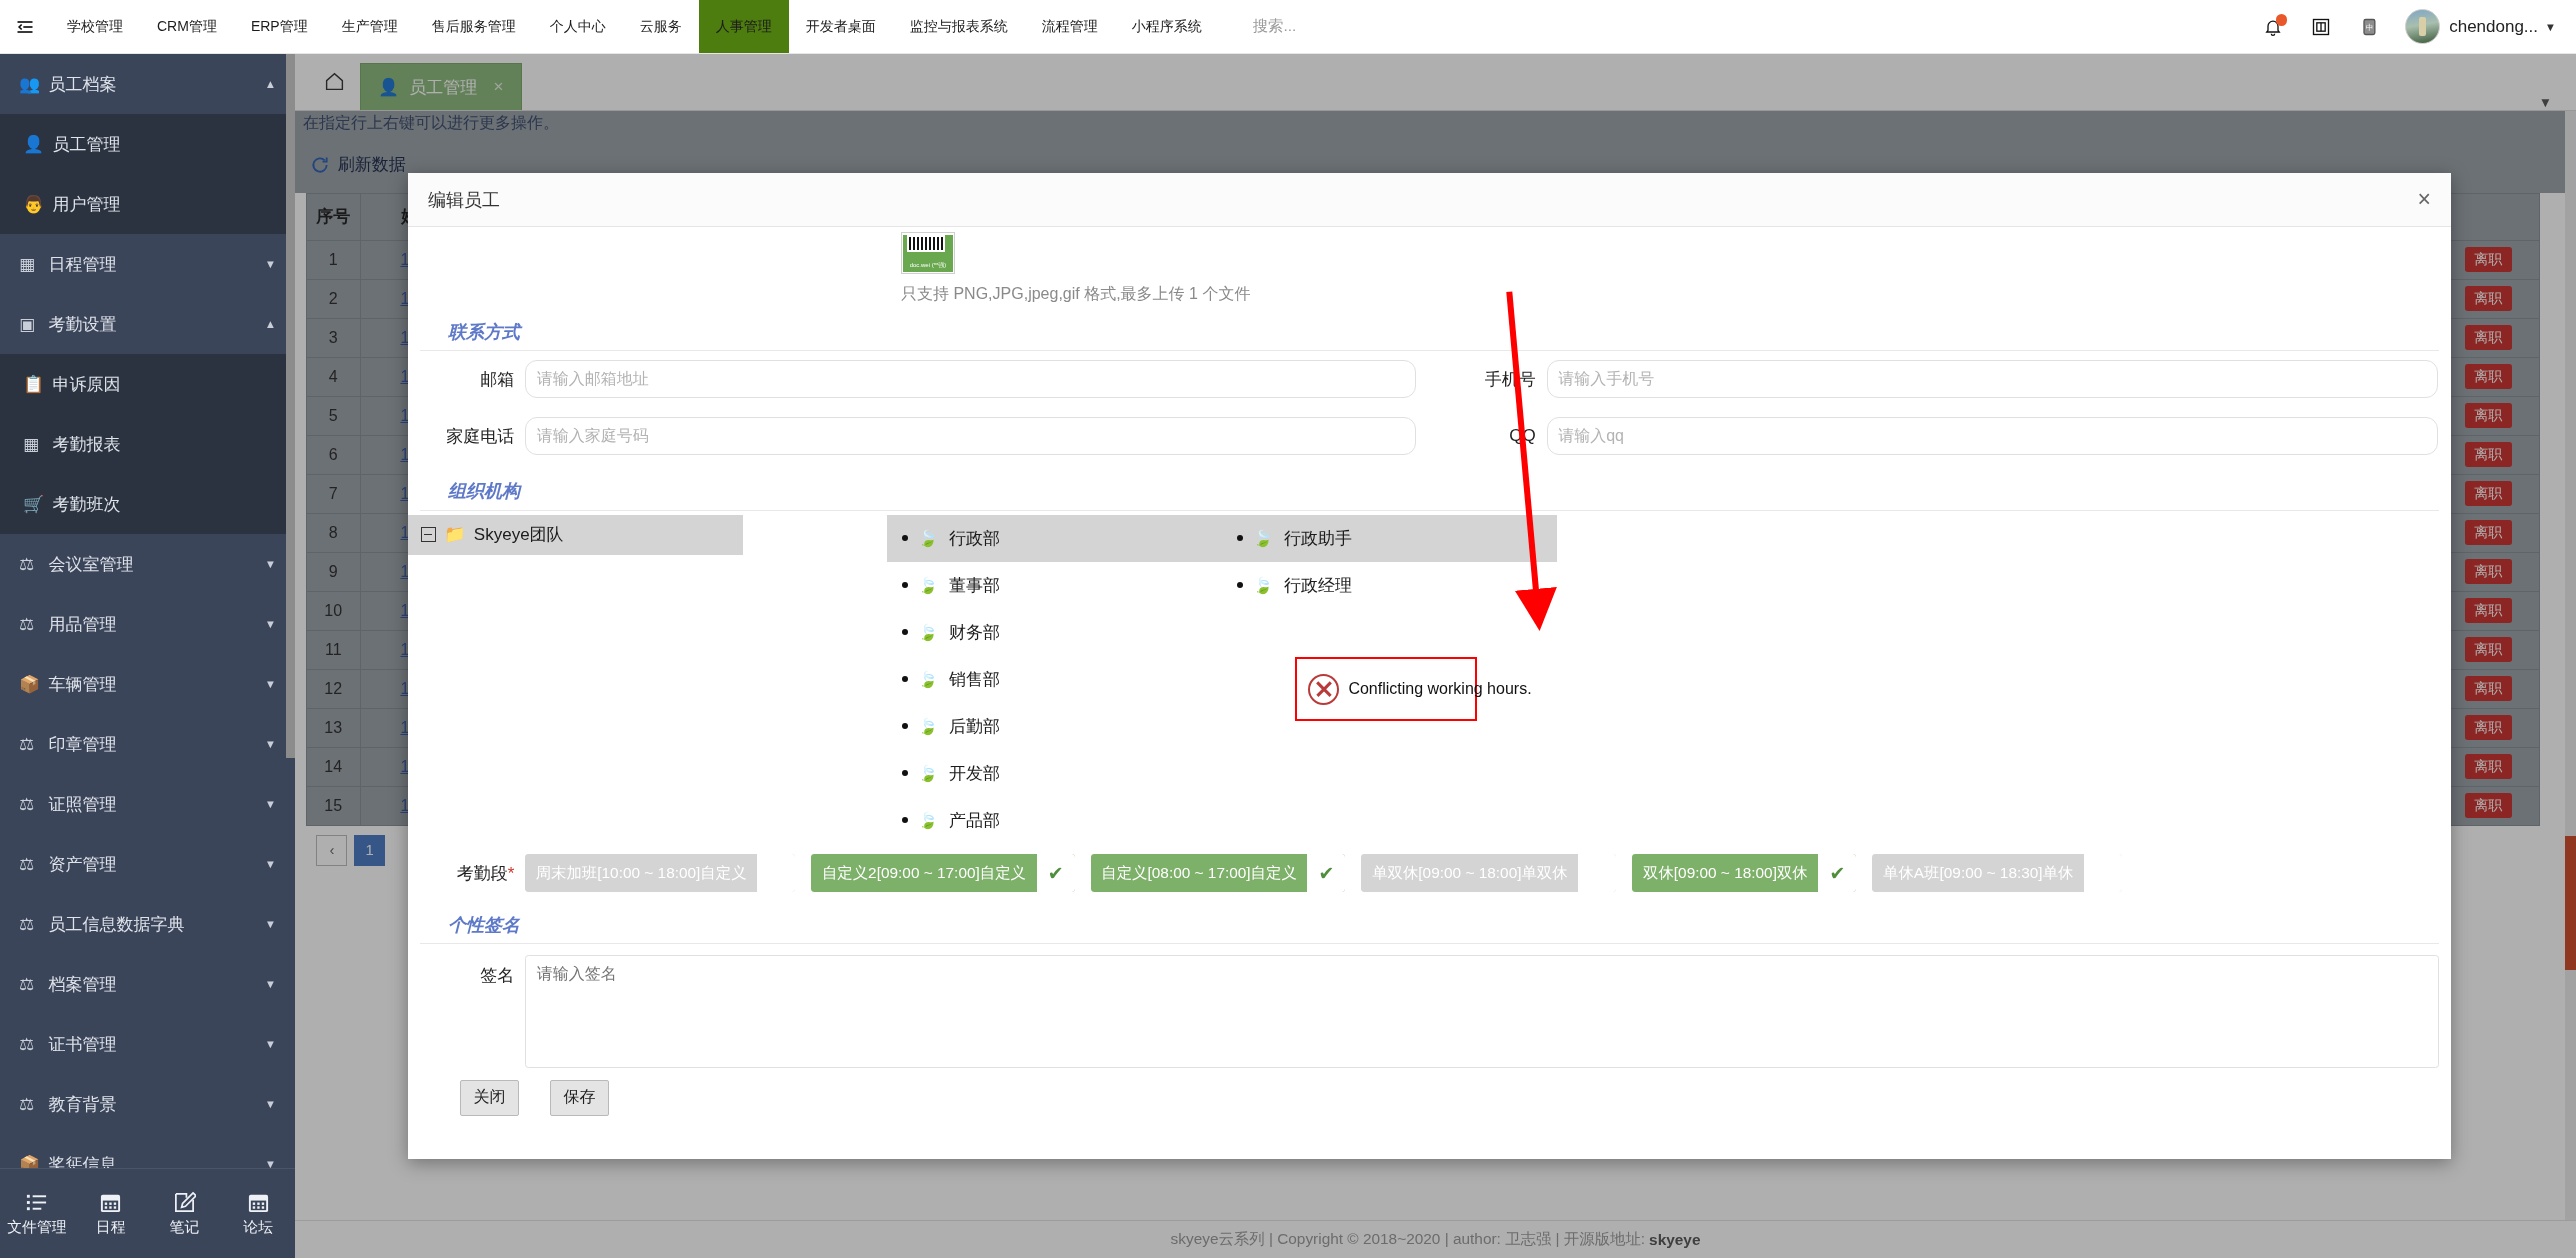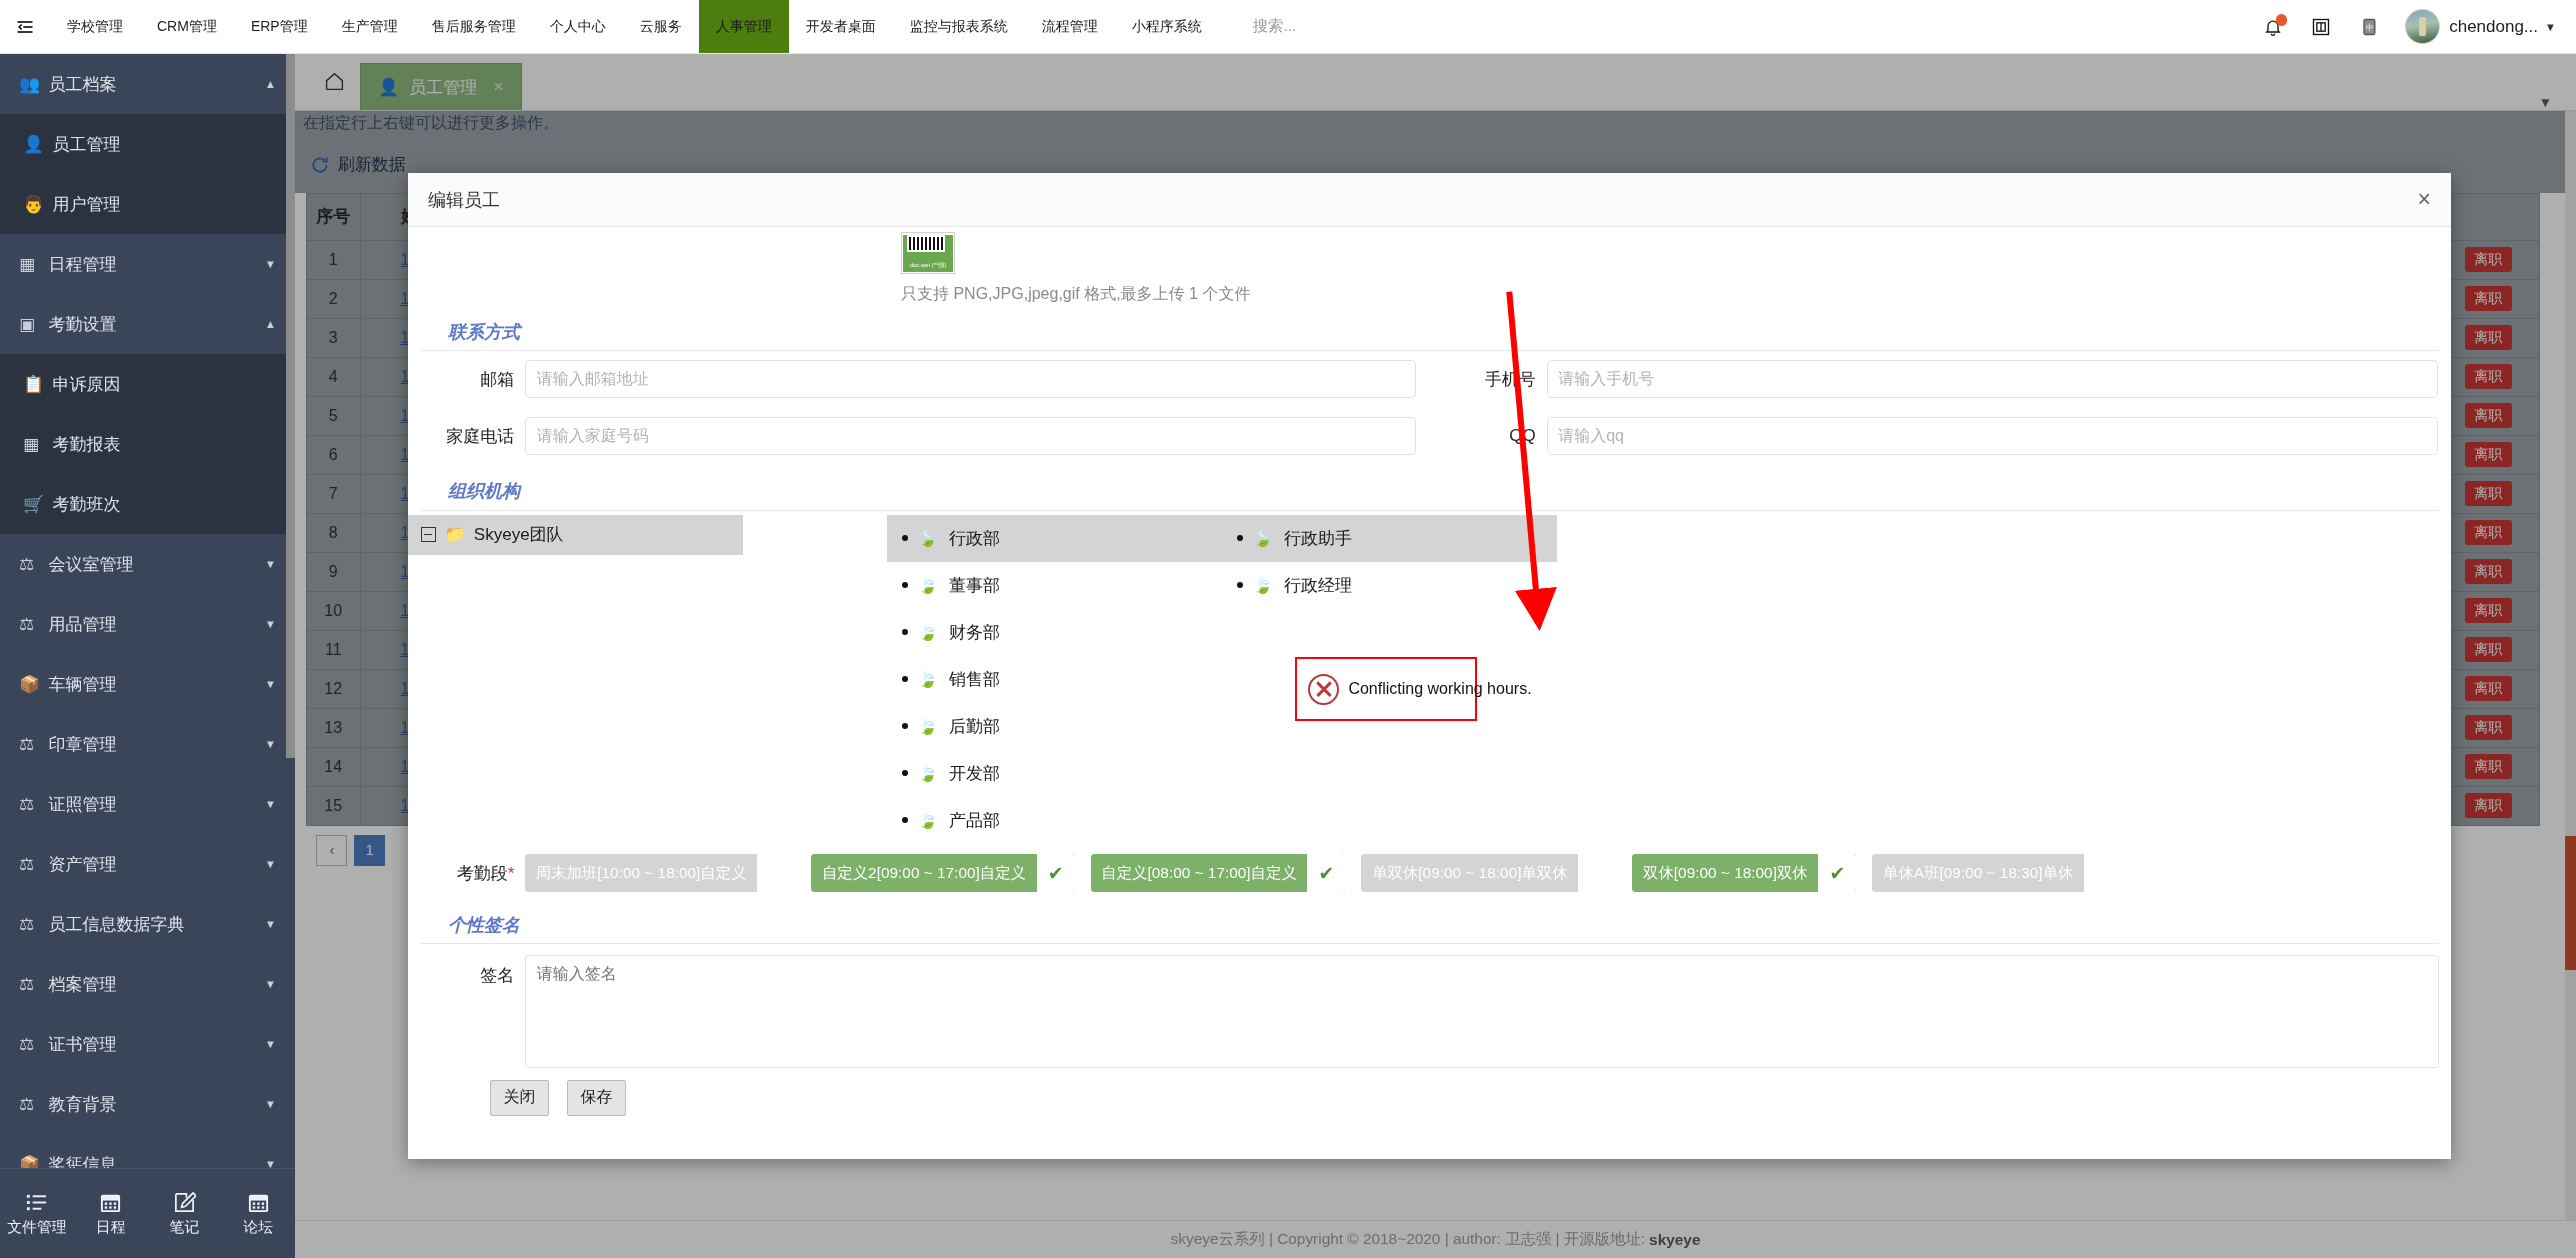--- a/index.html
+++ b/index.html
@@ -120,21 +120,21 @@
   .upload-hint { font-size:16px; color:#8a8a8a; padding:9.4px 0 0 493px;}
 
   .section-title { color:#5f79c9; font-size:18px; font-style:italic; font-weight:bold;
     padding:14.8px 0 6.7px 40px; }
   .section-rule { height:0.7px; background:#e8e8e8; margin:0 12px 0 12px;}
 
   .formrow { display:flex; align-items:center; padding:9.4px 0; }
   .fcell { display:flex; align-items:center; flex:1; padding-right:13.4px;}
   .flabel { width:117px; text-align:right; font-size:17px; color:#222; padding-right:10.7px; white-space:nowrap;}
   .flabel .req { color:#d0342c; }
-  .finput { flex:1; height:38px; border:0.7px solid #e0e0e0; border-radius:5px;
+  .finput { flex:1; height:38px; border:0.7px solid #e0e0e0; border-radius:12px;
     padding:0 10.7px; font-size:16px; color:#333; background:#fff;}
   .finput::placeholder { color:#b3b3b3; }
 
   .orgrow { display:flex; padding:4px 0 0 0; }
   .orgcol { }
   .orgcol.c1 { width:calc(117px + 362px); display:flex;}
   .orgcol.c2 { width:335px; }
   .orgcol.c3 { width:335px; }
   .treebox { background:#d4d4d4; width:335px; height:40px; display:flex; align-items:center;
     padding-left:13.4px; gap:8px; font-size:17px; color:#1b1b1b; cursor:pointer;}
@@ -156,21 +156,21 @@
   .shift.off { background:#d4d4d4; }
   .shift.off .lbl { color:#fff; }
   .shift.on { background:#7db069; }
   .shift.on .lbl { color:#fff; }
   .shift.on .box { color:#4f8e3c; font-weight:bold;}
 
   .sigrow { display:flex; padding:10.7px 0 0 0;}
   .sigbox { flex:1; height:113px; border:0.7px solid #e0e0e0; border-radius:3.4px;
     padding:8px 10.7px; font-size:16px; color:#b3b3b3; margin-right:12px; resize:none;
     font-family:"Liberation Sans","DejaVu Sans",sans-serif;}
-  .btnrow { display:flex; gap:18px; padding:12px 0 0 82px;}
+  .btnrow { display:flex; gap:31px; padding:12px 0 0 52px;}
   .mbtn { width:59px; height:36px; border:0.7px solid #b9b9b9; background:#e4e4e4;
     font-size:16px; color:#222; cursor:pointer; border-radius:2px;
     font-family:"Liberation Sans","DejaVu Sans",sans-serif;}
 
   
   .anno-arrow { position:absolute; left:0; top:0; width:2576px; height:1258px;
     pointer-events:none; z-index:70;}
   .anno-box { position:absolute; left:1295px; top:657px; width:182px; height:64px;
     border:2.7px solid #ff0000; background:#fff; display:flex; align-items:center;
     gap:9.4px; padding-left:11px; z-index:71;}

